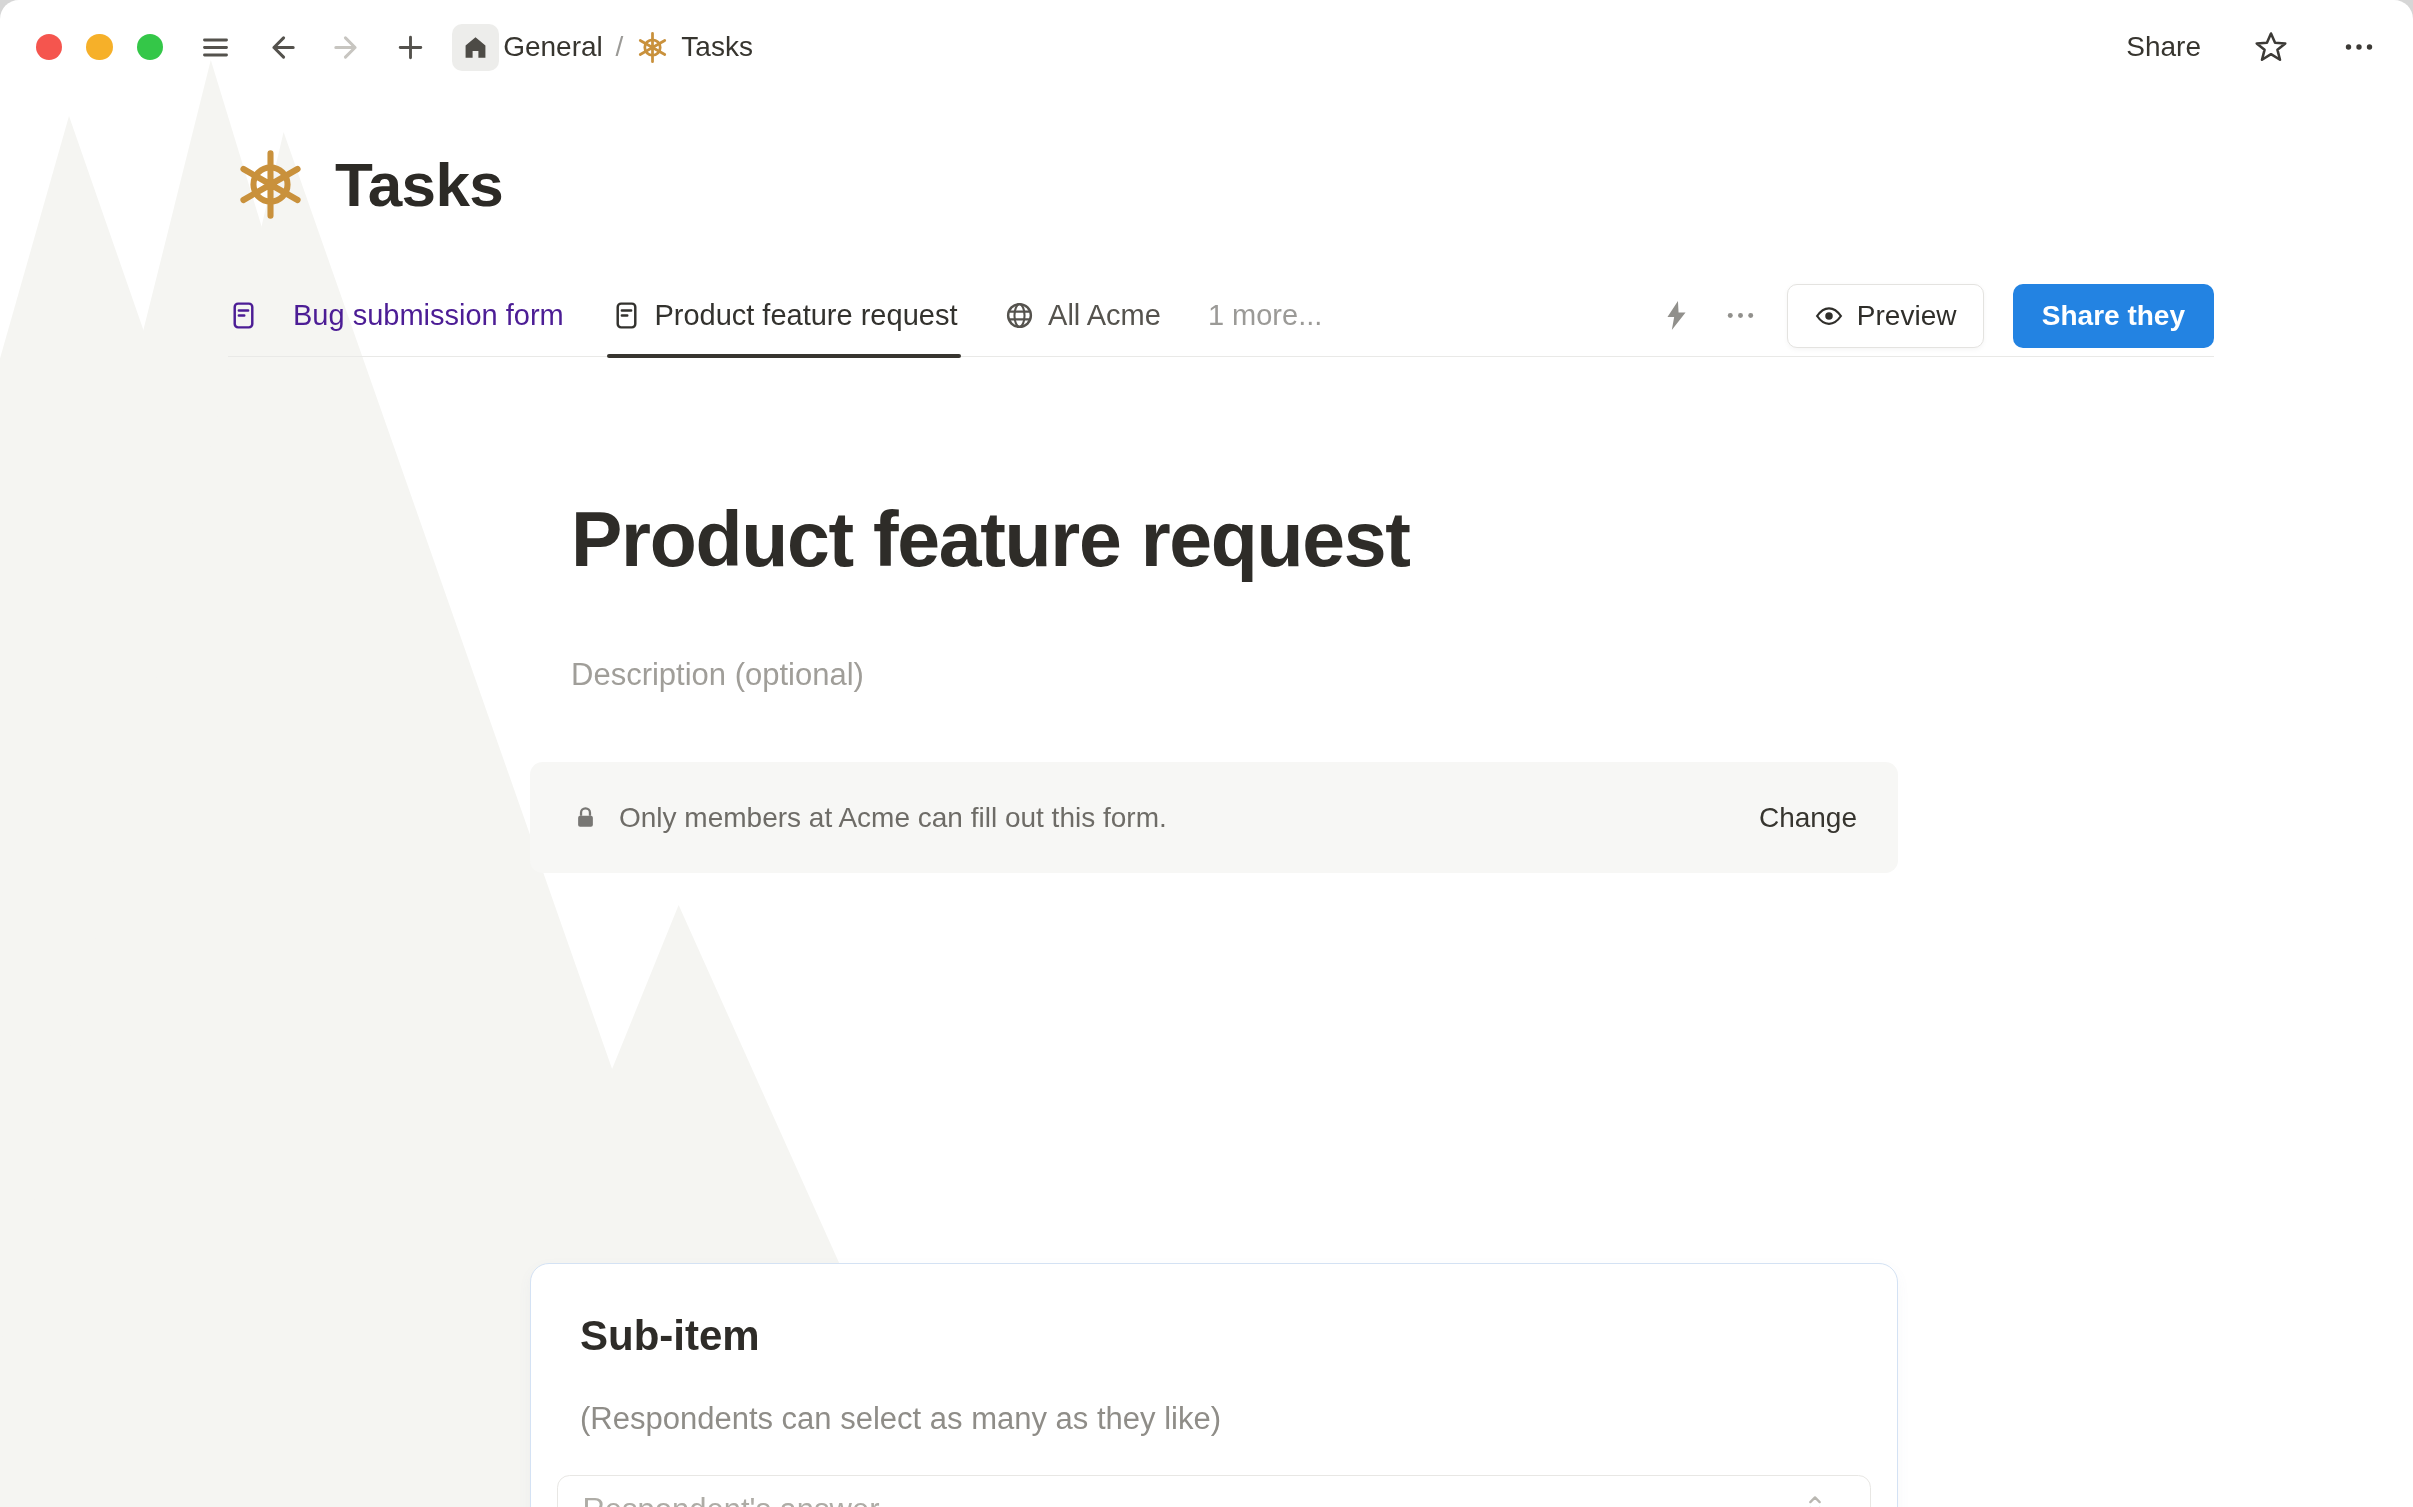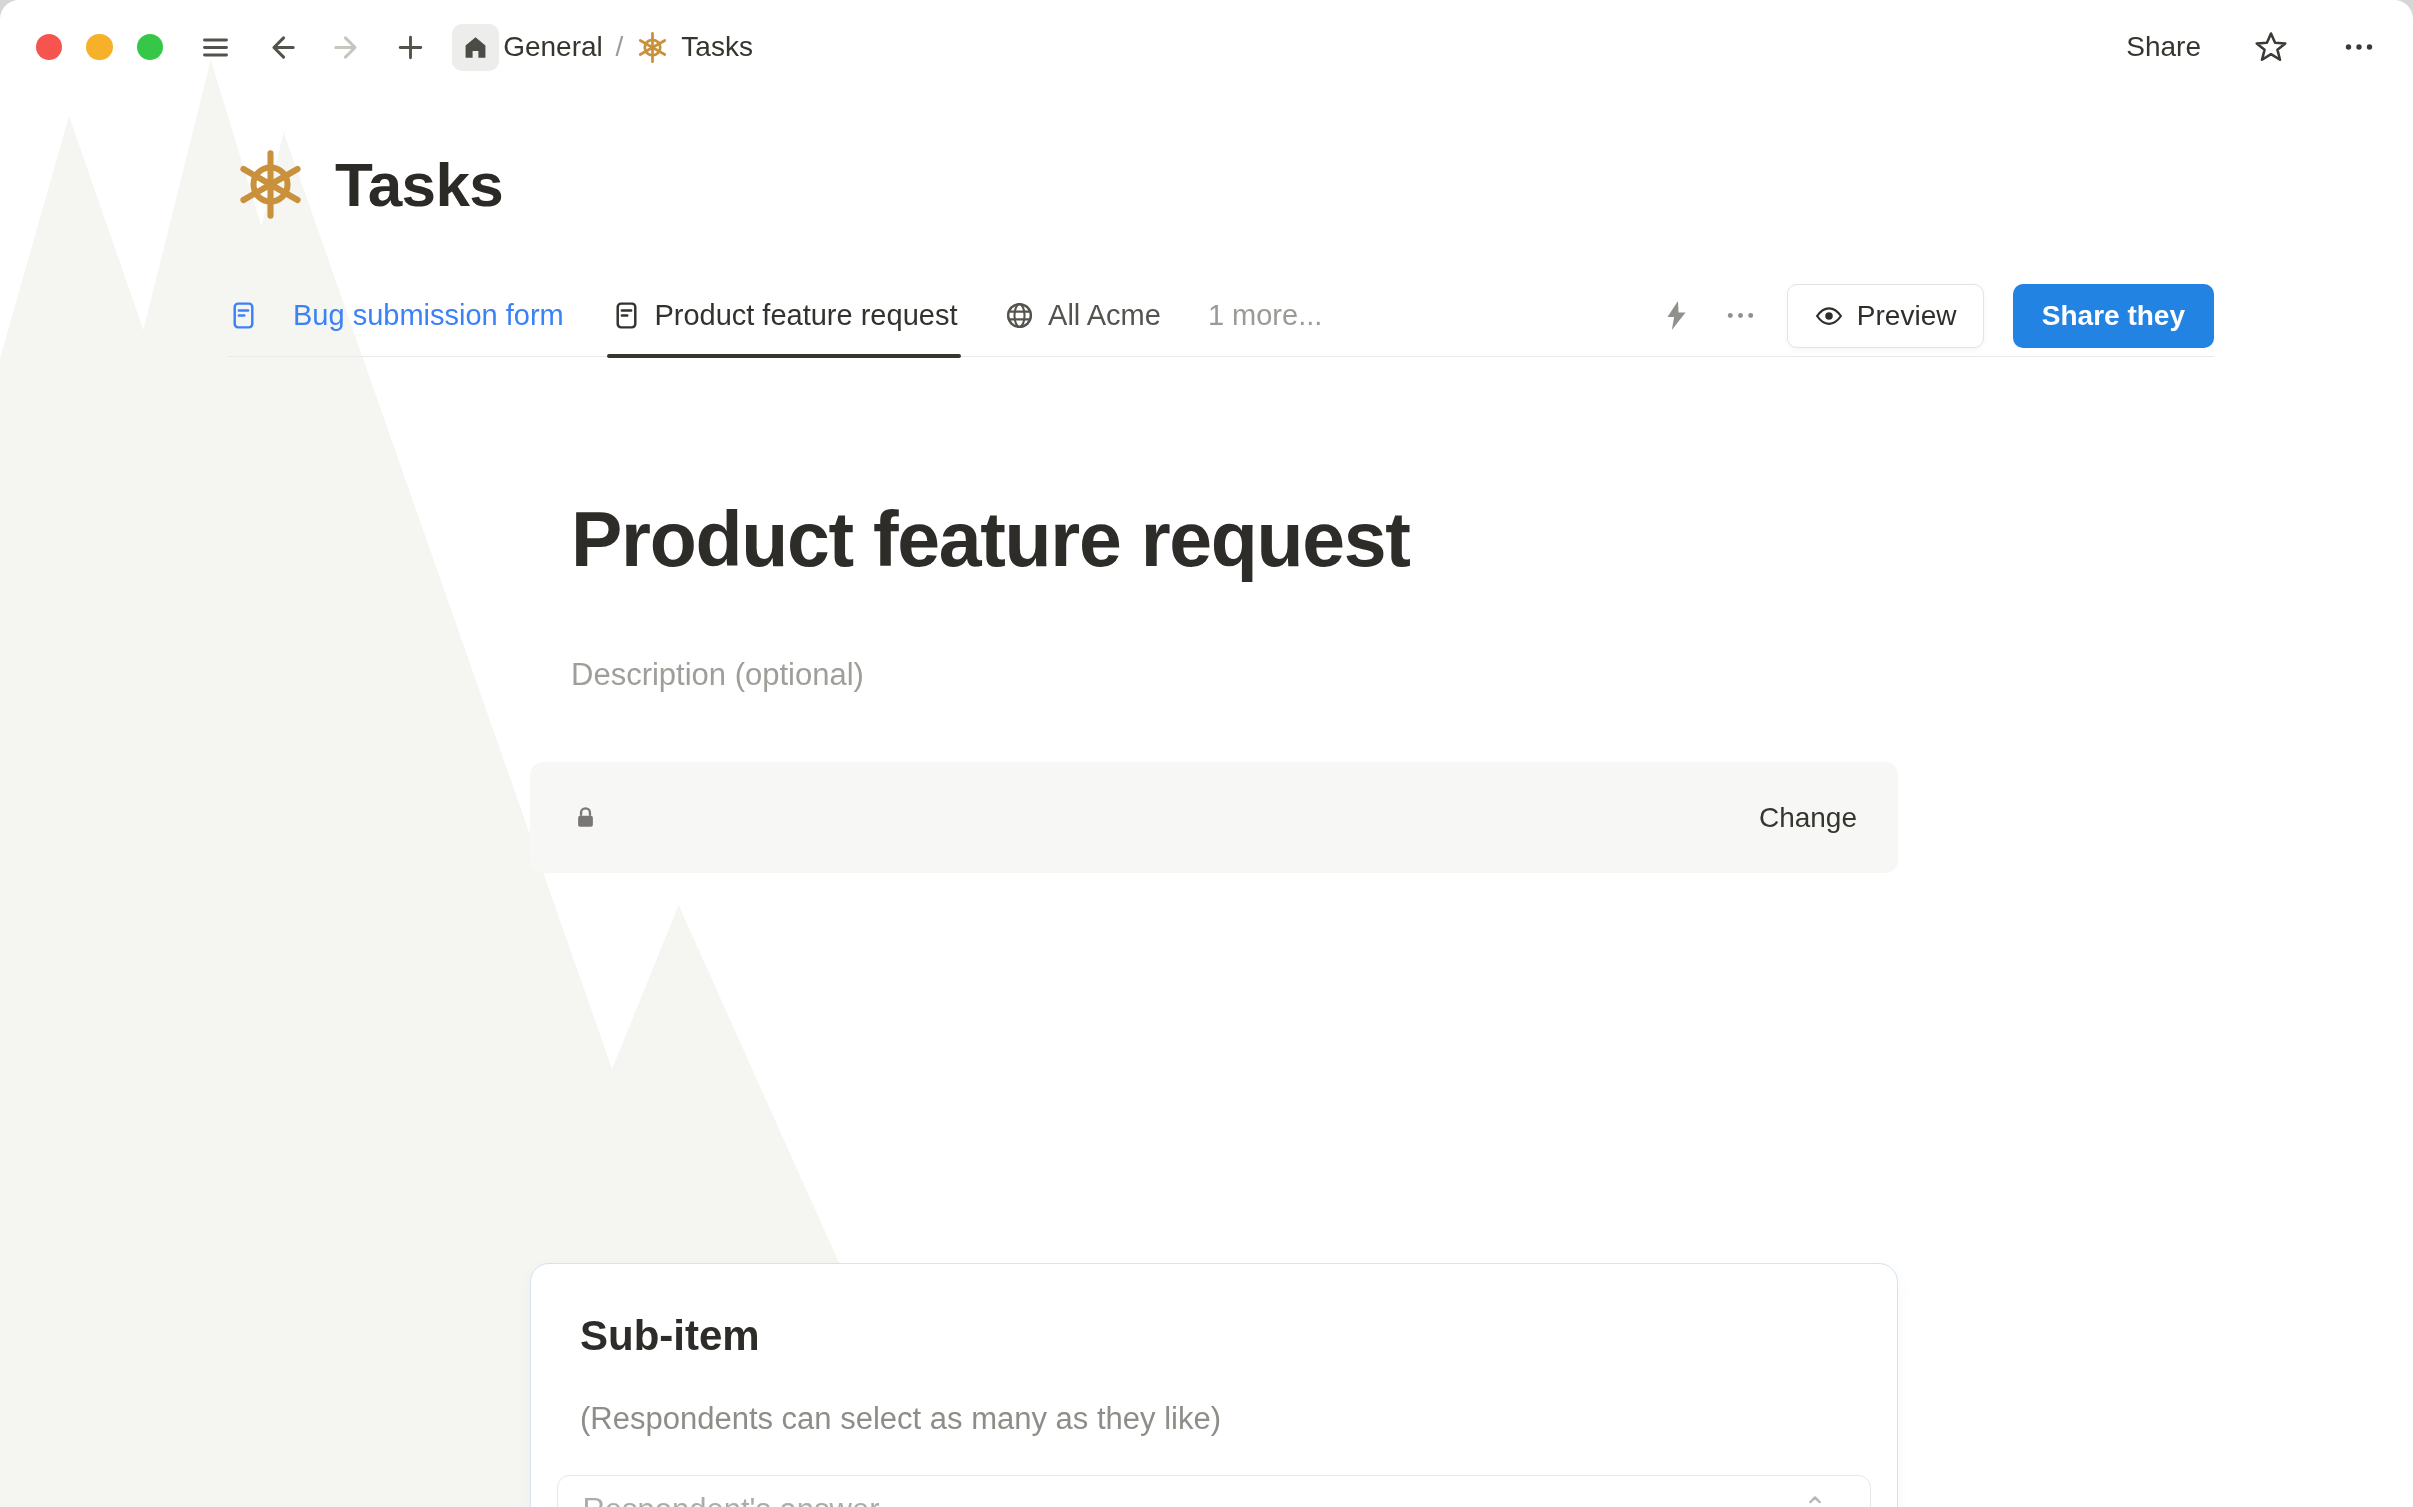--- a/index.html
+++ b/index.html
@@ -45,21 +45,21 @@
 
   
   .page-title { position:absolute; left:234px; top:148px; display:flex; align-items:center; gap:28px; }
   .page-title .wheel-lg { color:#c9913c; display:flex; }
   .page-title .txt { font-size:62px; font-weight:700; letter-spacing:-0.6px; color:#2c2a26; }
 
   
   .tabbar { position:absolute; left:228px; top:275px; width:1986px; height:82px; display:flex; align-items:center; border-bottom:1.9px solid #e9e9e7; }
   .tab { position:relative; display:flex; align-items:center; gap:12.6px; height:100%; font-size:29px; margin-right:47px; cursor:default; }
   .tab .tab-ic { display:flex; }
-  .tab.inactive { color:#3b82f6;gap:34px; }
+  .tab.inactive { color:#4c1d95;gap:34px; }
   .tab.active { color:#33322e; font-weight:500; }
   .tab.view { color:#55534e; }
   .tab.active::after { content:""; position:absolute; left:-3.8px; right:-3.8px; bottom:-1.9px; height:4.4px; background:#37352f; border-radius:2.5px; }
   .more { font-size:29px; color:#9b9a97; margin-right:25px; }
   .tab-actions { margin-left:auto; display:flex; align-items:center; gap:29px; }
   .bolt { color:#91908c; display:flex; }
   .dots-gray { color:#91908c; display:flex; }
   .btn { display:flex; align-items:center; justify-content:center; border-radius:10px; height:64px; font-size:28px; }
   .btn-preview { gap:12.6px; padding:0 26.4px; background:#fff; border:1.3px solid #e4e3e0; color:#2f2e2a; font-weight:500; box-shadow:0 1.9px 5px rgba(0,0,0,0.04); }
   .btn-preview .eye { display:flex; color:#2f2e2a; }
@@ -242,20 +242,21 @@
   <div class="form-heading">Product feature request</div>
   <div class="form-desc">Description (optional)</div>
 
   <div class="lock-bar">
     <span class="lock">
       <svg width="29" height="29" viewBox="0 0 24 24">
           <path d="M8.3 10.6 V8.1 a3.7 3.7 0 0 1 7.4 0 V10.6" fill="none" stroke="currentColor" stroke-width="1.9"></path>
           <rect x="5.9" y="10.6" width="12.2" height="9" rx="1.6" fill="currentColor"></rect>
         </svg>
     </span>
+    <span class="msg">Only members at Acme can fill out this form.</span>
     <span class="change">Change</span>
   </div>
 
 
   <div class="qcard qcard-2">
     <div class="qtitle">Sub-item</div>
     <div class="qnote">(Respondents can select as many as they like)</div>
     <div class="answer answer-2">
       <span class="ph">Respondent's answer</span>
       <span class="caret">

